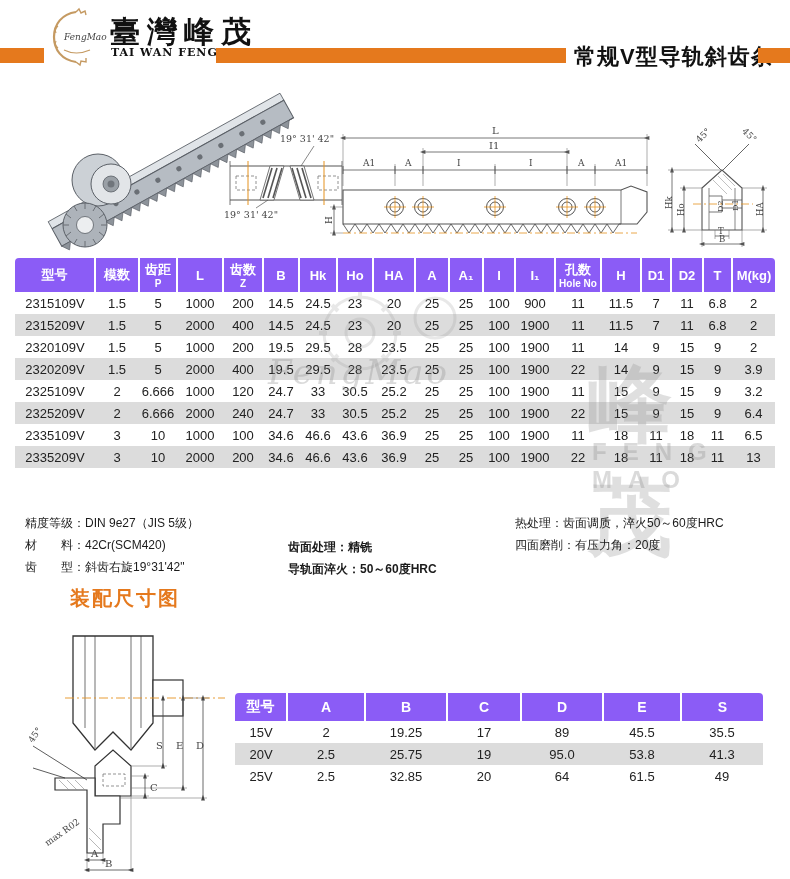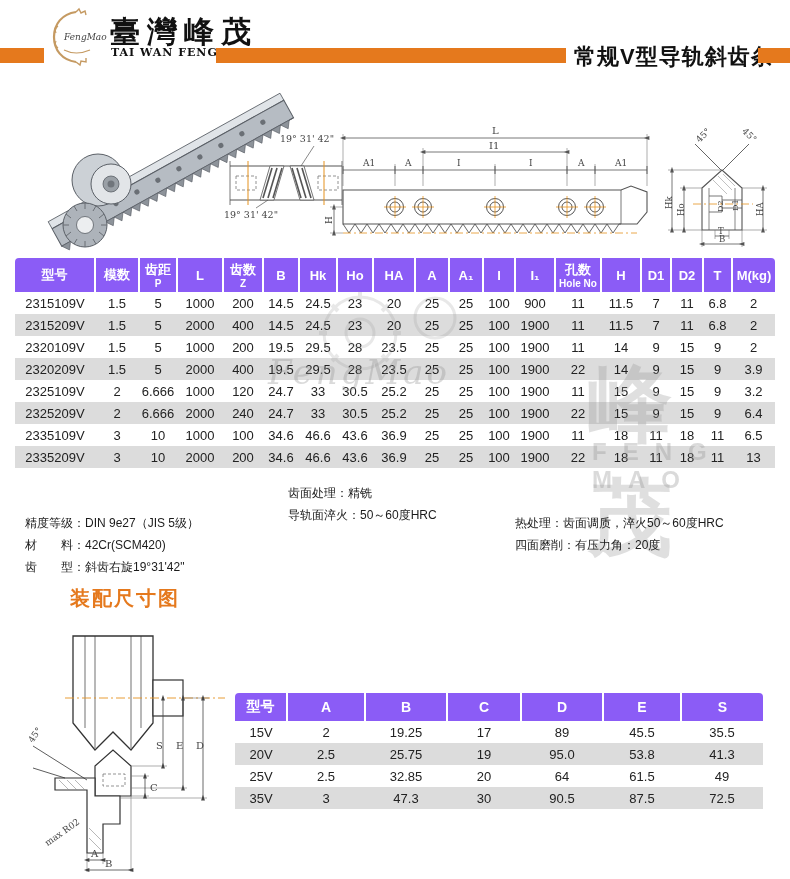--- a/index.html
+++ b/index.html
@@ -520,21 +520,21 @@
         <line x1="38" y1="67" x2="32" y2="73"></line>
     </g>
     <circle cx="135" cy="30" r="20" fill="none" stroke="#999" stroke-width="3"></circle>
   </svg>
 
   <div class="abs" style="left:25px;top:512px;">
     <div class="note-line">精度等级：DIN 9e27（JIS 5级）</div>
     <div class="note-line">材　　料：42Cr(SCM420)</div>
     <div class="note-line">齿　　型：斜齿右旋19°31'42"</div>
   </div>
-  <div class="abs" style="left:288px;top:482px;">
+  <div class="abs" style="left:288px;top:536px;font-weight:bold;">
     <div class="note-line">齿面处理：精铣</div>
     <div class="note-line">导轨面淬火：50～60度HRC</div>
   </div>
   <div class="abs" style="left:515px;top:512px;">
     <div class="note-line">热处理：齿面调质，淬火50～60度HRC</div>
     <div class="note-line">四面磨削：有压力角：20度</div>
   </div>
 
   <div class="sec-title">装配尺寸图</div>
 
@@ -651,26 +651,17 @@
           </tr>
           <tr>
             <td>25V</td>
             <td>2.5</td>
             <td>32.85</td>
             <td>20</td>
             <td>64</td>
             <td>61.5</td>
             <td>49</td>
           </tr>
-          <tr>
-            <td>35V</td>
-            <td>3</td>
-            <td>47.3</td>
-            <td>30</td>
-            <td>90.5</td>
-            <td>87.5</td>
-            <td>72.5</td>
-          </tr>
         </tbody>
       </table>
   </div>
 
 </div>
 
 </body></html>

